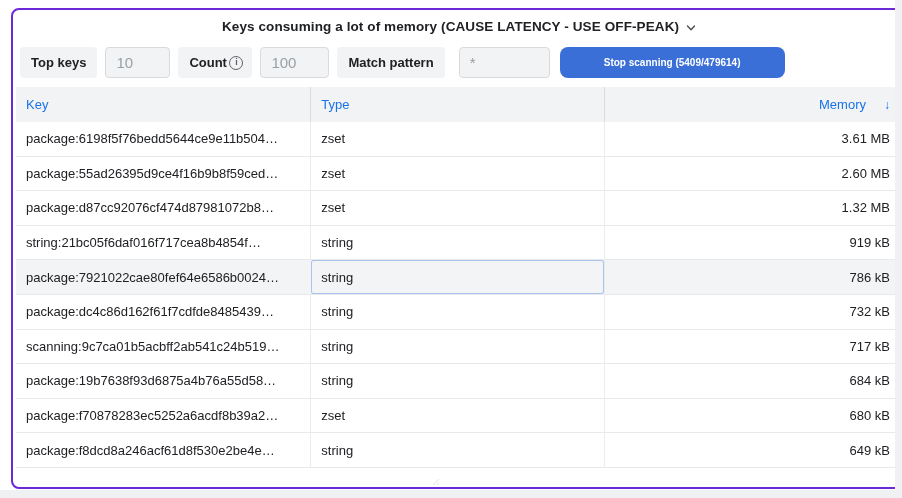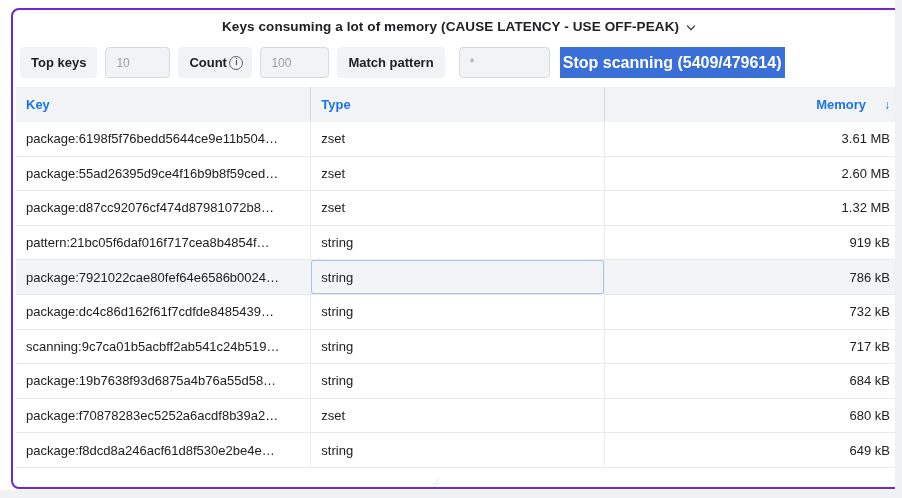--- a/index.html
+++ b/index.html
@@ -56,64 +56,64 @@
     padding: 0 11px;
     font-size: 13px; font-weight: 700; color: #202124;
     white-space: nowrap;
   }
   .chip.count-chip { width: 74px; justify-content: space-between; padding: 0 9px 0 11px; }
   .tb-input {
     background: #f1f3f4;
     border: 1px solid #d8dadd;
     border-radius: 4px;
     color: #9aa0a6;
-    font-size: 12px;
+    font-size: 15px;
     font-family: "Liberation Sans", sans-serif;
     padding: 0 10px;
     outline: none;
   }
   .w-topkeys { width: 65px; }
   .w-count { width: 69px; }
   .w-match { width: 91px; margin-left: 6px; }
   .info-icon {
     width: 14px; height: 14px; border-radius: 50%;
     border: 1.3px solid #5f6368;
     color: #5f6368;
     font-size: 9px; font-weight: 700; font-style: normal;
     display: flex; align-items: center; justify-content: center;
     line-height: 1;
     cursor: pointer;
   }
   .scan-btn {
     margin-left: 2px;
     width: 225px;
-    border: none; border-radius: 0;
+    border: none; border-radius: 8px;
     background: #3b6fd8;
     color: #ffffff;
-    font-size: 16px; font-weight: 700;
+    font-size: 10px; font-weight: 700;
     font-family: "Liberation Sans", sans-serif;
     cursor: pointer;
     white-space: nowrap;
   }
   
   .table {
     margin: 9px 5px 0 3px;
   }
   .thead, .trow {
     display: grid;
     grid-template-columns: 291fr 290fr 293fr;
   }
   .thead {
     height: 35px;
     background: #f1f3f4;
   }
   .th {
     display: flex; align-items: center;
     padding: 0 10px;
-    color: #1a73e8; font-size: 13px; font-weight: 700;
+    color: #1a73e8; font-size: 13px; font-weight: 400;
     cursor: pointer;
   }
   .th + .th { border-left: 1px solid #d9dbde; }
   .th.right { justify-content: flex-end; gap: 18px; }
   .sort-arrow { font-size: 12px; color: #1a73e8; }
   .trow {
     height: 34.6px;
     border-bottom: 1px solid #e8e9eb;
     text-align: center;
   }
@@ -184,21 +184,21 @@
       <div class="cell">package:55ad26395d9ce4f16b9b8f59ced…</div>
       <div class="cell">zset</div>
       <div class="cell right">2.60 MB</div>
     </div>
     <div class="trow">
       <div class="cell">package:d87cc92076cf474d87981072b8…</div>
       <div class="cell">zset</div>
       <div class="cell right">1.32 MB</div>
     </div>
     <div class="trow">
-      <div class="cell">pattern:21bc05f6daf016f717cea8b4854f…</div>
+      <div class="cell">string:21bc05f6daf016f717cea8b4854f…</div>
       <div class="cell">string</div>
       <div class="cell right">919 kB</div>
     </div>
     <div class="trow highlighted">
       <div class="cell">package:7921022cae80fef64e6586b0024…</div>
       <div class="cell focused">string</div>
       <div class="cell right">786 kB</div>
     </div>
     <div class="trow">
       <div class="cell">package:dc4c86d162f61f7cdfde8485439…</div>

